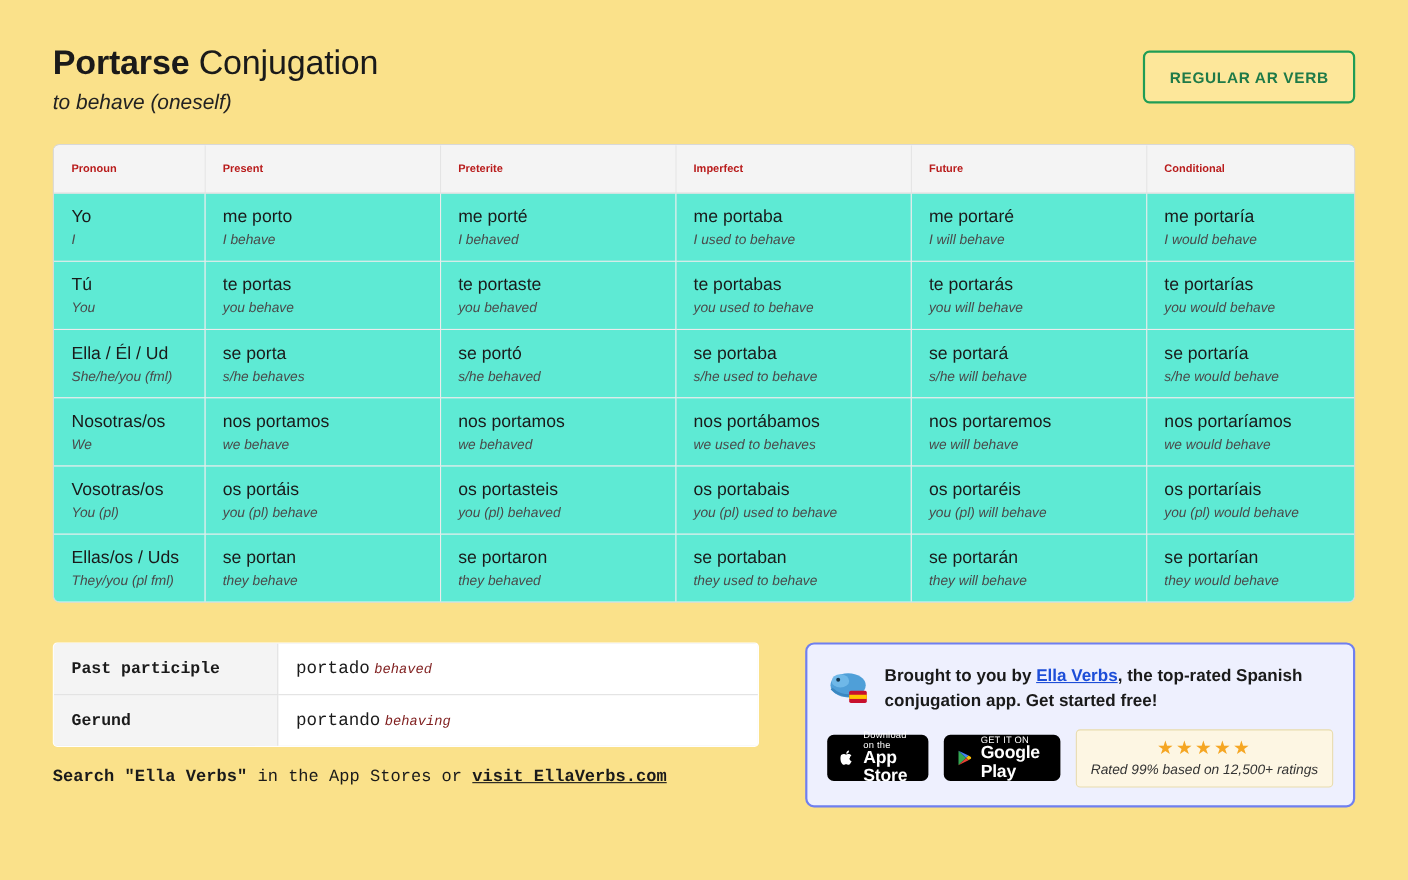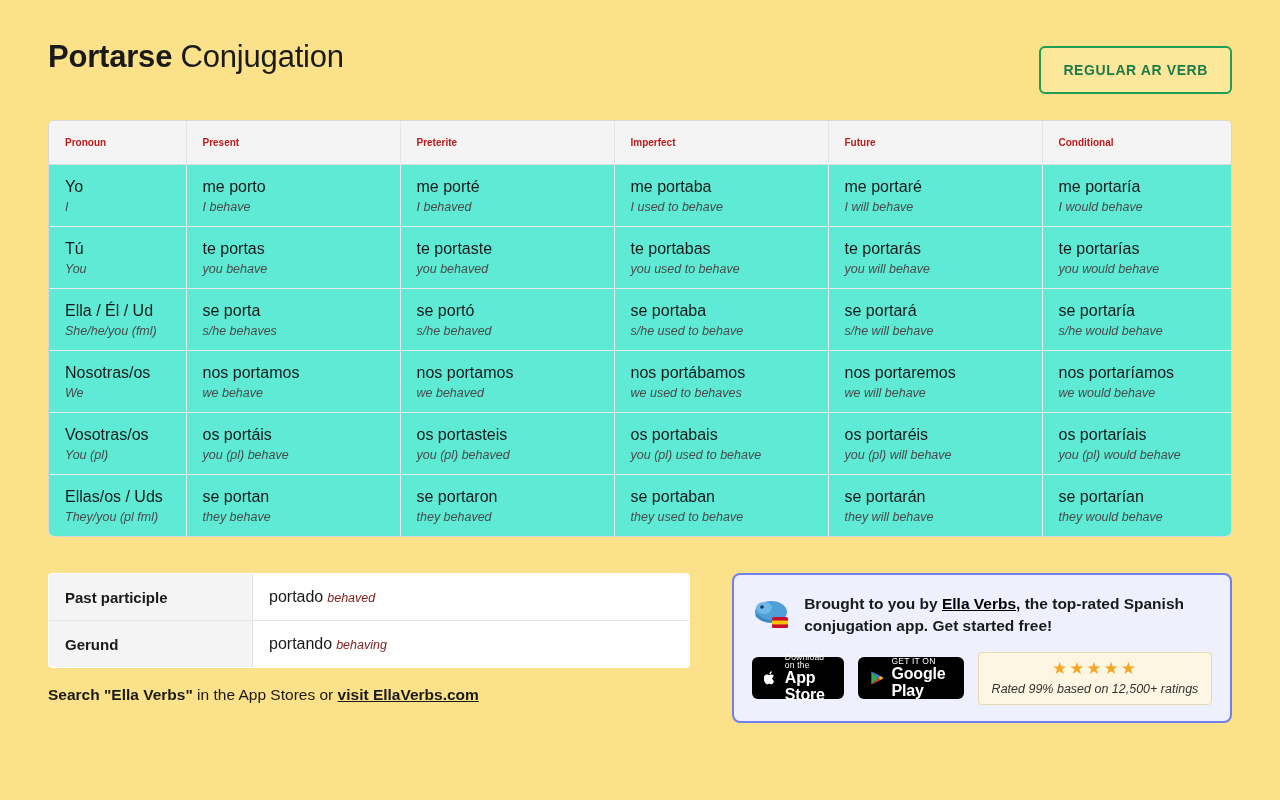--- a/index.html
+++ b/index.html
@@ -105,21 +105,21 @@
   col.c-pronoun { width: 137px; }
   col.c-col { width: 214px; }
 
   
   .bottom {
     margin-top: 36px;
     display: flex;
     gap: 42px;
     align-items: flex-start;
   }
-  .bottom-left { width: 681px; }
+  .bottom-left { width: 681px; font-family: Liberation Mono, monospace; }
   table.extra {
     border-collapse: collapse;
     width: 100%;
     border: 1px solid #d8d8d8;
     border-radius: 4px;
     overflow: hidden;
     background: #fff;
     table-layout: fixed;
   }
   table.extra th {
@@ -179,21 +179,21 @@
     position: relative;
     margin-top: 2px;
   }
   .promo-text {
     font-size: 15.5px;
     font-weight: bold;
     line-height: 1.45;
     color: #1a1a1a;
   }
   .promo-text a {
-    color: #000000;
+    color: #1d4ed8;
   }
   .stores {
     margin-top: 14px;
     display: flex;
     align-items: center;
     gap: 14px;
   }
   .store-btn {
     background: #000;
     border-radius: 6px;
@@ -238,20 +238,21 @@
   }
 </style>
 </head>
 <body>
 
 <div class="page">
 
   <div class="header">
     <div class="title-block">
       <h1 class="title"><span class="verb">Portarse</span><span> Conjugation</span></h1>
+      <div class="subtitle">to behave (oneself)</div>
     </div>
     <div class="badge">REGULAR AR VERB</div>
   </div>
 
   <div class="table-wrap">
     <table class="conj">
       <colgroup>
         <col class="c-pronoun">
         <col class="c-col">
           <col class="c-col">

